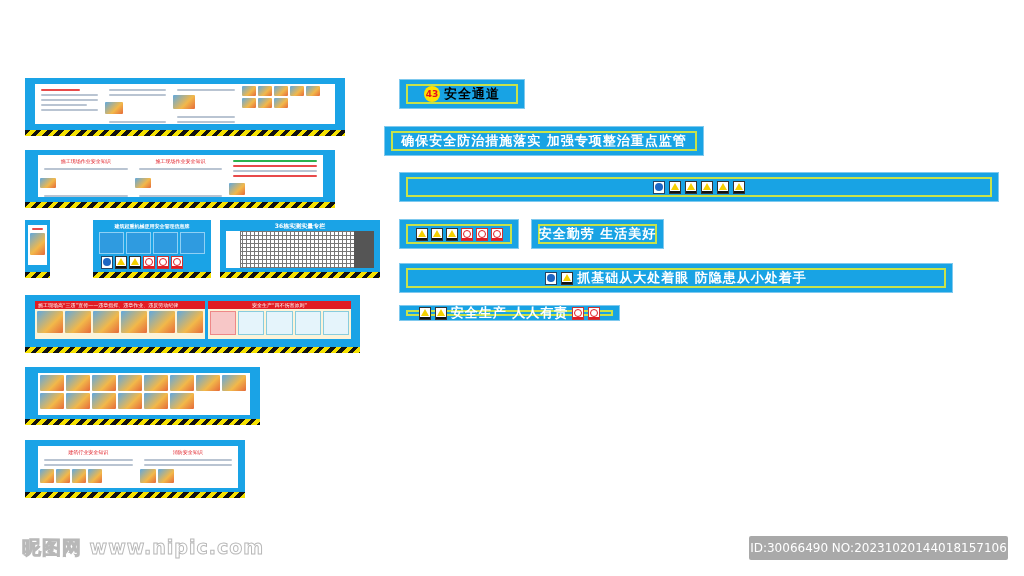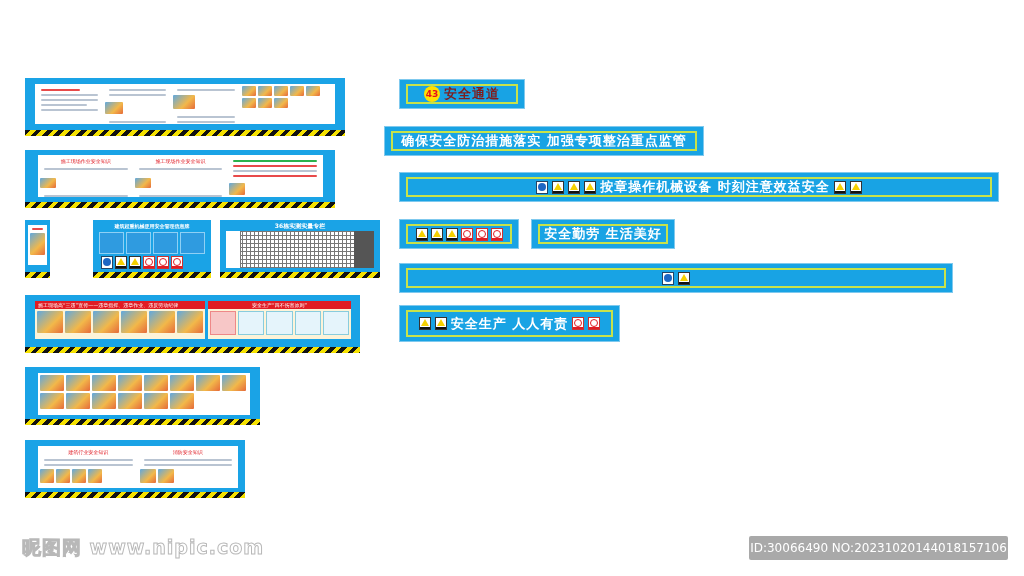--- a/index.html
+++ b/index.html
@@ -13,21 +13,21 @@
   .fakeline{height:2px;background:#b9c4d2;margin:3px 4px;border-radius:1px;}
   .fakeline.red{background:#e84a4a;}
   .pic{display:inline-block;background:linear-gradient(135deg,#5fa8e0,#f2b84a 60%,#e56a3a);border-radius:1px;}
   .redhead{background:#e01c24;color:#fff;font-size:5px;text-align:center;line-height:8px;white-space:nowrap;overflow:hidden;}
   .bluecell{background:#2f9be0;}
   
   .banner{position:absolute;background:#18a3e4;box-sizing:border-box;border:1px solid #7fc9ee;}
   .banner .frame{position:absolute;left:6px;right:6px;top:4px;bottom:4px;border:2px solid #c7e24a;box-sizing:border-box;
     display:flex;align-items:center;justify-content:center;gap:4px;}
   .btxt{color:#fff;font-weight:bold;font-size:13px;letter-spacing:1px;white-space:nowrap;font-family:"DejaVu Sans","Liberation Sans",sans-serif;}
-  .btxt.red{color:#7f1d1d;}
+  .btxt.red{color:#000000;}
   .num36{display:inline-flex;align-items:center;justify-content:center;width:16px;height:16px;border-radius:50%;background:#ffe000;color:#e8121b;font-weight:bold;font-size:9px;}
   .sign{display:inline-block;width:12px;height:13px;position:relative;box-sizing:border-box;}
   .sign.warn{background:#fff;border:1px solid #333;}
   .sign.warn::before{content:"";position:absolute;left:1px;top:1px;border-left:4px solid transparent;border-right:4px solid transparent;border-bottom:7px solid #f5d000;}
   .sign.warn::after{content:"";position:absolute;left:0;right:0;bottom:0;height:2px;background:#111;}
   .sign.ban{background:#fff;border:1px solid #c33;}
   .sign.ban::before{content:"";position:absolute;left:1px;top:1px;width:6px;height:6px;border:1.5px solid #e01c24;border-radius:50%;}
   .sign.ban::after{content:"";position:absolute;left:0;right:0;bottom:0;height:2px;background:#e01c24;}
   .sign.mand{background:#fff;border:1px solid #246;}
   .sign.mand::before{content:"";position:absolute;left:1px;top:1px;width:8px;height:8px;background:#1d67c4;border-radius:50%;}
@@ -206,51 +206,51 @@
     <span class="btxt">确保安全防治措施落实  加强专项整治重点监管</span>
   </div>
 </div>
 
 <div class="banner" style="left:399px;top:172px;width:600px;height:30px;">
   <div class="frame">
     <span class="sign mand"></span>
     <span class="sign warn"></span>
     <span class="sign warn"></span>
     <span class="sign warn"></span>
-    <span class="btxt">按章操作机械设备  时刻注意效益安全</span>
     <span class="sign warn"></span>
     <span class="sign warn"></span>
   </div>
 </div>
 
 <div class="banner" style="left:399px;top:219px;width:120px;height:30px;">
   <div class="frame" style="gap:3px;">
     <span class="sign warn"></span>
     <span class="sign warn"></span>
     <span class="sign warn"></span>
     <span class="sign ban"></span>
     <span class="sign ban"></span>
     <span class="sign ban"></span>
   </div>
 </div>
 
-<div class="banner" style="left:531px;top:219px;width:144px;height:30px;">
+<div class="banner" style="left:531px;top:219px;width:133px;height:30px;">
   <div class="frame">
     <span class="btxt">安全勤劳  生活美好</span>
   </div>
 </div>
 
 <div class="banner" style="left:399px;top:263px;width:554px;height:30px;">
   <div class="frame">
     <span class="sign mand"></span>
     <span class="sign warn"></span>
-  </div>
-</div>
-
-<div class="banner" style="left:399px;top:305px;width:221px;height:37px;">
+    <span class="btxt">抓基础从大处着眼  防隐患从小处着手</span>
+  </div>
+</div>
+
+<div class="banner" style="left:399px;top:305px;width:221px;height:16px;">
   <div class="frame">
     <span class="sign warn"></span>
     <span class="sign warn"></span>
     <span class="btxt">安全生产  人人有责</span>
     <span class="sign ban"></span>
     <span class="sign ban"></span>
   </div>
 </div>
 
 <div class="wm">昵图网 www.nipic.com</div>

